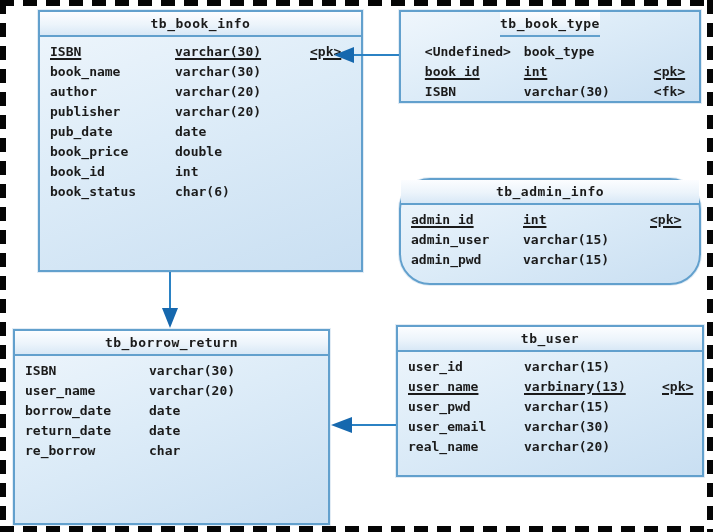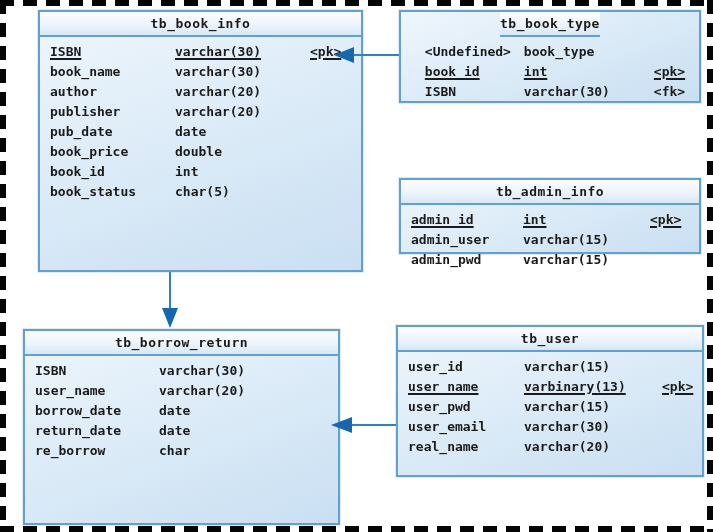--- a/index.html
+++ b/index.html
@@ -28,23 +28,23 @@
   }
   .etable .rows{flex:1;padding:5px 0 0 10px;}
   .row{display:grid;height:20px;line-height:20px;font-size:13px;font-weight:bold;white-space:nowrap;}
   .cell{overflow:visible;}
   .cell.pk:not(:empty){text-decoration:underline;text-underline-offset:2px;text-decoration-thickness:1.5px;}
   
   .t-book-info{left:10px;top:10px;width:325px;height:262px;margin-left:28px;}
   .t-book-info .row{grid-template-columns:125px 135px 1fr;}
   .t-book-type{left:399px;top:10px;width:302px;height:93px;align-items:center;}
   .t-book-type .row{grid-template-columns:99px 130px 1fr;}
-  .t-admin-info{left:399px;top:178px;width:302px;height:76px;}
+  .t-admin-info{left:399px;top:178px;width:302px;height:107px;border-radius:31px;}
   .t-admin-info .row{grid-template-columns:112px 127px 1fr;}
-  .t-borrow-return{left:23px;top:329px;width:317px;height:196px;}
+  .t-borrow-return{left:13px;top:329px;width:317px;height:196px;}
   .t-borrow-return .row{grid-template-columns:124px 150px 1fr;}
   .t-user{left:396px;top:325px;width:308px;height:152px;}
   .t-user .row{grid-template-columns:116px 138px 1fr;}
   
   .connectors{position:absolute;left:0;top:0;width:713px;height:532px;z-index:2;pointer-events:none;}
   .connectors line{stroke:#2b82c4;stroke-width:2;}
   .connectors polygon{fill:#1668ae;}
   
   .watermark{
     position:absolute;left:488px;top:512px;z-index:1;
@@ -119,21 +119,21 @@
         </div>
 
         <div class="row">
           <span class="cell">book_id</span>
           <span class="cell">int</span>
           <span class="cell"></span>
         </div>
 
         <div class="row">
           <span class="cell">book_status</span>
-          <span class="cell">char(5)</span>
+          <span class="cell">char(6)</span>
           <span class="cell"></span>
         </div>
       </div>
   </div>
 
   <div class="etable t-book-type">
     <div class="hdr">tb_book_type</div>
     <div class="rows">
 
         <div class="row">

